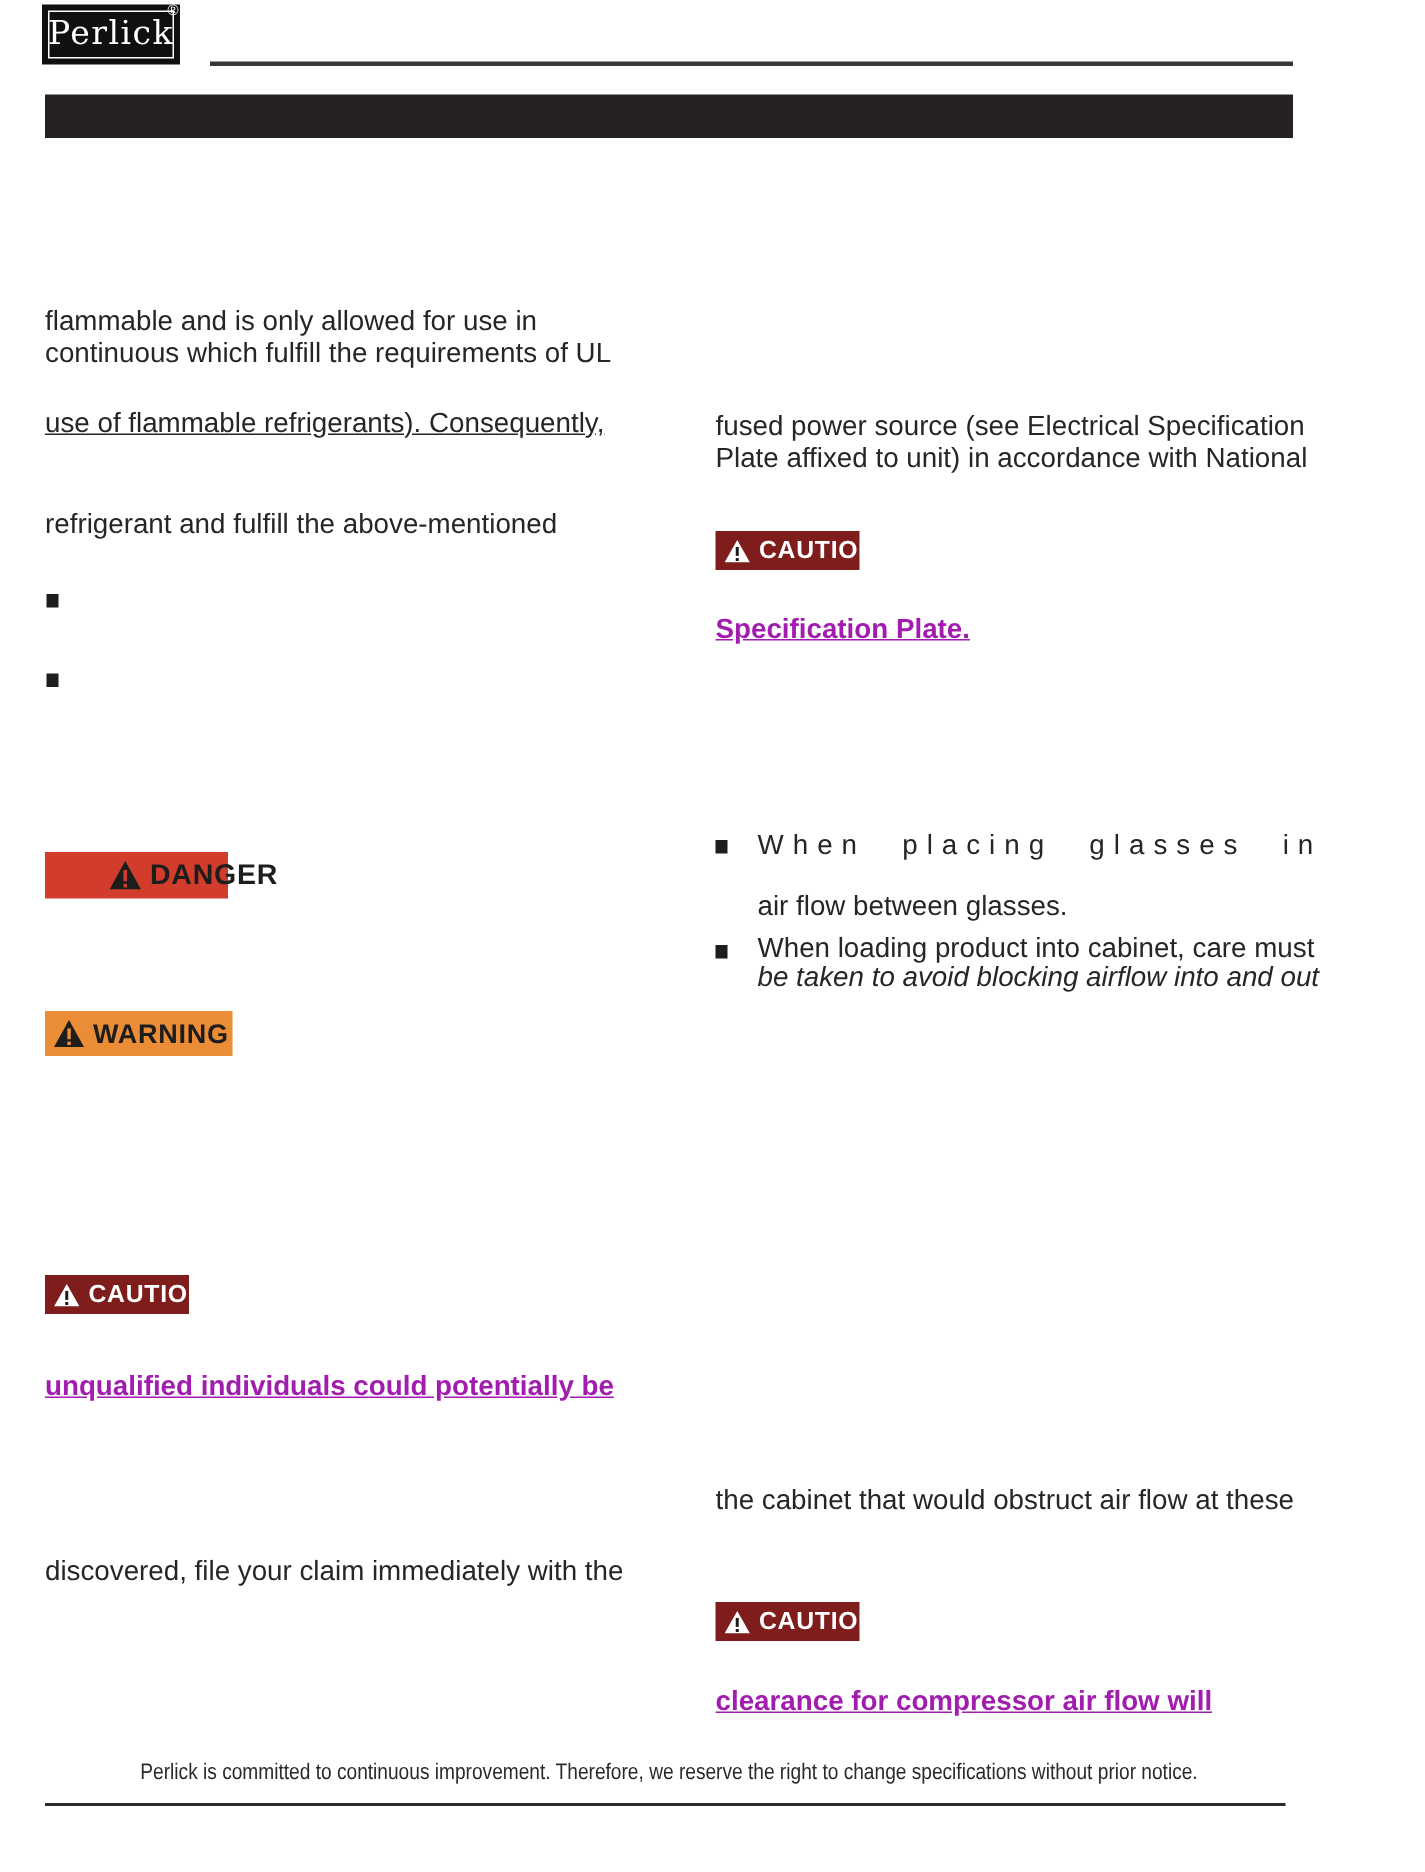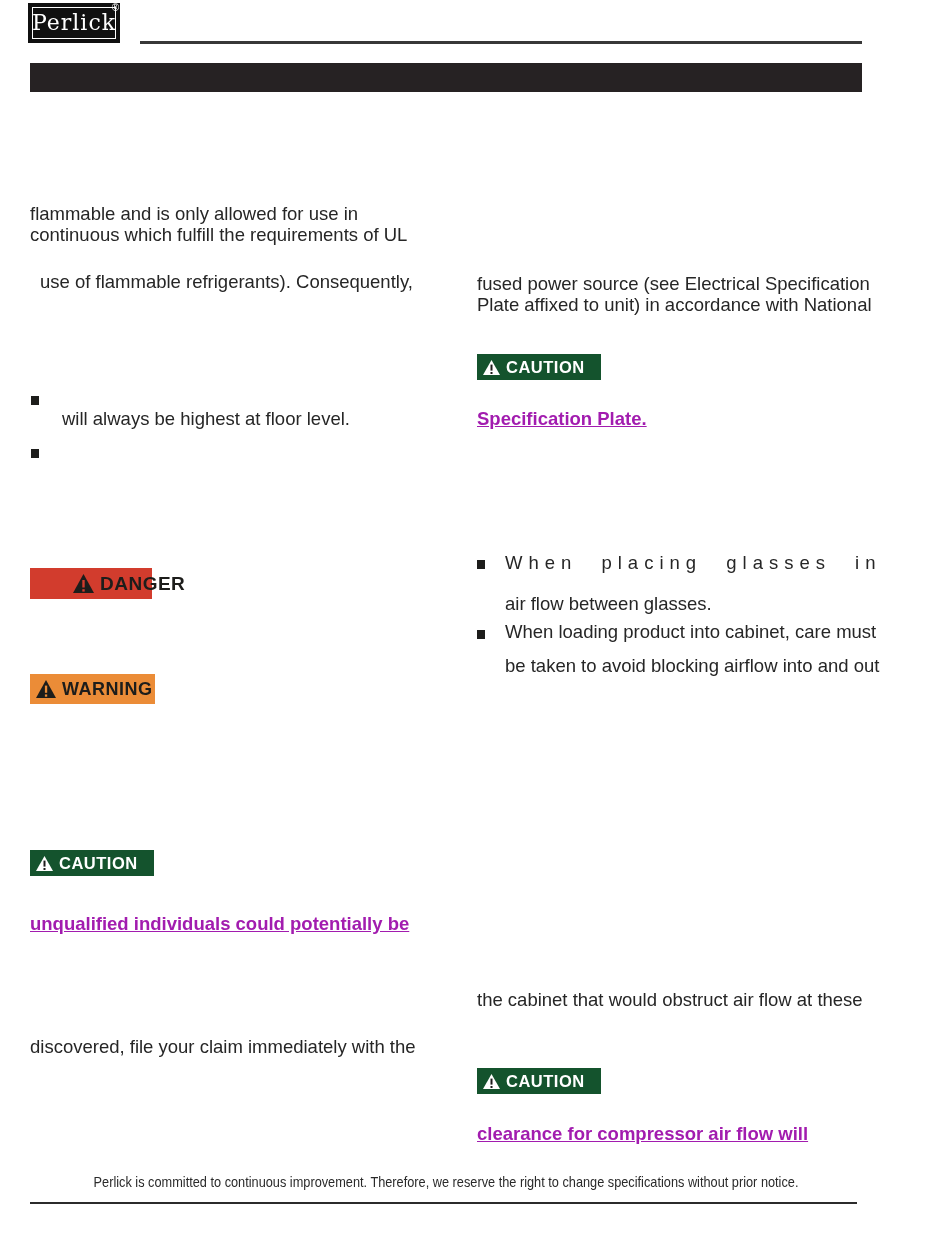--- a/index.html
+++ b/index.html
@@ -32,21 +32,21 @@
   .title-bar { position:absolute; left:30px; top:63px; width:832px; height:29px; background:#262223; }
   .bottom-rule { position:absolute; left:30px; top:1202px; width:827px; height:2px; background:#2b2b2b; }
 
   .safety-label {
     position:absolute; display:flex; align-items:center; box-sizing:border-box;
     font-weight:bold; padding:0 6px; gap:6px;
   }
   .safety-label .tri { display:inline-flex; flex:0 0 auto; }
   .lbl-danger  { left:30px; top:568px; width:122px; height:31px; background:#d23c2d; color:#1d1d1b; font-size:19px; letter-spacing:0.5px;padding-left:43px; }
   .lbl-warning { left:30px; top:674px; width:125px; height:30px; background:#eb8c37; color:#1d1d1b; font-size:18px; letter-spacing:0.5px; }
-  .lbl-caution { width:124px; height:26px; background:#14532d; color:#ffffff; font-size:16.5px; letter-spacing:0.5px; }
+  .lbl-caution { width:96px; height:26px; background:#7f1d1d; color:#ffffff; font-size:16.5px; letter-spacing:0.5px; }
   .lbl-caution-left  { left:30px;  top:850px; }
   .lbl-caution-r1    { left:477px; top:354px; }
   .lbl-caution-r2    { left:477px; top:1068px; }
 
   .footer-text {
     position:absolute; left:30px; top:1174px; width:832px; text-align:center;
     font-size:15px; color:#2a2a2a; transform:scaleX(0.85); transform-origin:center top;
     white-space:nowrap; line-height:1.1;
   }
 </style>
@@ -59,24 +59,24 @@
     <div class="logo-inner">
       <span class="logo-text">Perlick</span>
     </div>
     <span class="logo-reg">®</span>
   </div>
   <div class="top-rule"></div>
   <div class="title-bar"></div>
 
   <div class="t" style="left:30px; top:204px;">flammable and is only allowed for use in</div>
   <div class="t" style="left:30px; top:225px;">continuous which fulfill the requirements of UL</div>
-  <div class="t" style="left:40px; top:272px;">use of flammable refrigerants). Consequently,</div>
+  <div class="t" style="left:30px; top:272px;text-decoration:underline;">use of flammable refrigerants). Consequently,</div>
+  <div class="t" style="left:30px; top:339px;">refrigerant and fulfill the above-mentioned</div>
 
   <div class="bullet" style="left:31px; top:396px;"></div>
-  <div class="t" style="left:62px; top:409px;">will always be highest at floor level.</div>
   <div class="bullet" style="left:31px; top:449px;"></div>
 
   <div class="safety-label lbl-danger">
     <span class="tri">
       <svg width="21" height="19" viewBox="0 0 21 19">
           <polygon points="10.5,0 21,19 0,19" fill="#1d1d1b"></polygon>
           <rect x="9.3" y="6" width="2.4" height="7.5" fill="#d23c2d"></rect>
           <rect x="9.3" y="15.2" width="2.4" height="2.4" fill="#d23c2d"></rect>
         </svg>
     </span>
@@ -123,21 +123,21 @@
   </div>
 
   <div class="t b" style="left:477px; top:409px;">Specification Plate.</div>
 
   <div class="bullet" style="left:477px; top:560px;"></div>
   <div class="t spread" style="left:505px; top:553px;">When placing glasses in</div>
   <div class="t" style="left:505px; top:594px;">air flow between glasses.</div>
 
   <div class="bullet" style="left:477px; top:630px;"></div>
   <div class="t" style="left:505px; top:622px;">When loading product into cabinet, care must</div>
-  <div class="t" style="left:505px; top:656px;">be taken to avoid blocking airflow into and out</div>
+  <div class="t" style="left:505px; top:641px;font-style:italic;">be taken to avoid blocking airflow into and out</div>
 
   <div class="t" style="left:477px; top:990px;">the cabinet that would obstruct air flow at these</div>
 
   <div class="safety-label lbl-caution lbl-caution-r2">
     <span class="tri">
       <svg width="17" height="15" viewBox="0 0 17 15">
           <polygon points="8.5,0 17,15 0,15" fill="#ffffff"></polygon>
           <rect x="7.5" y="4.6" width="2" height="6" fill="#1c1b1a"></rect>
           <rect x="7.5" y="12" width="2" height="2" fill="#1c1b1a"></rect>
         </svg>

